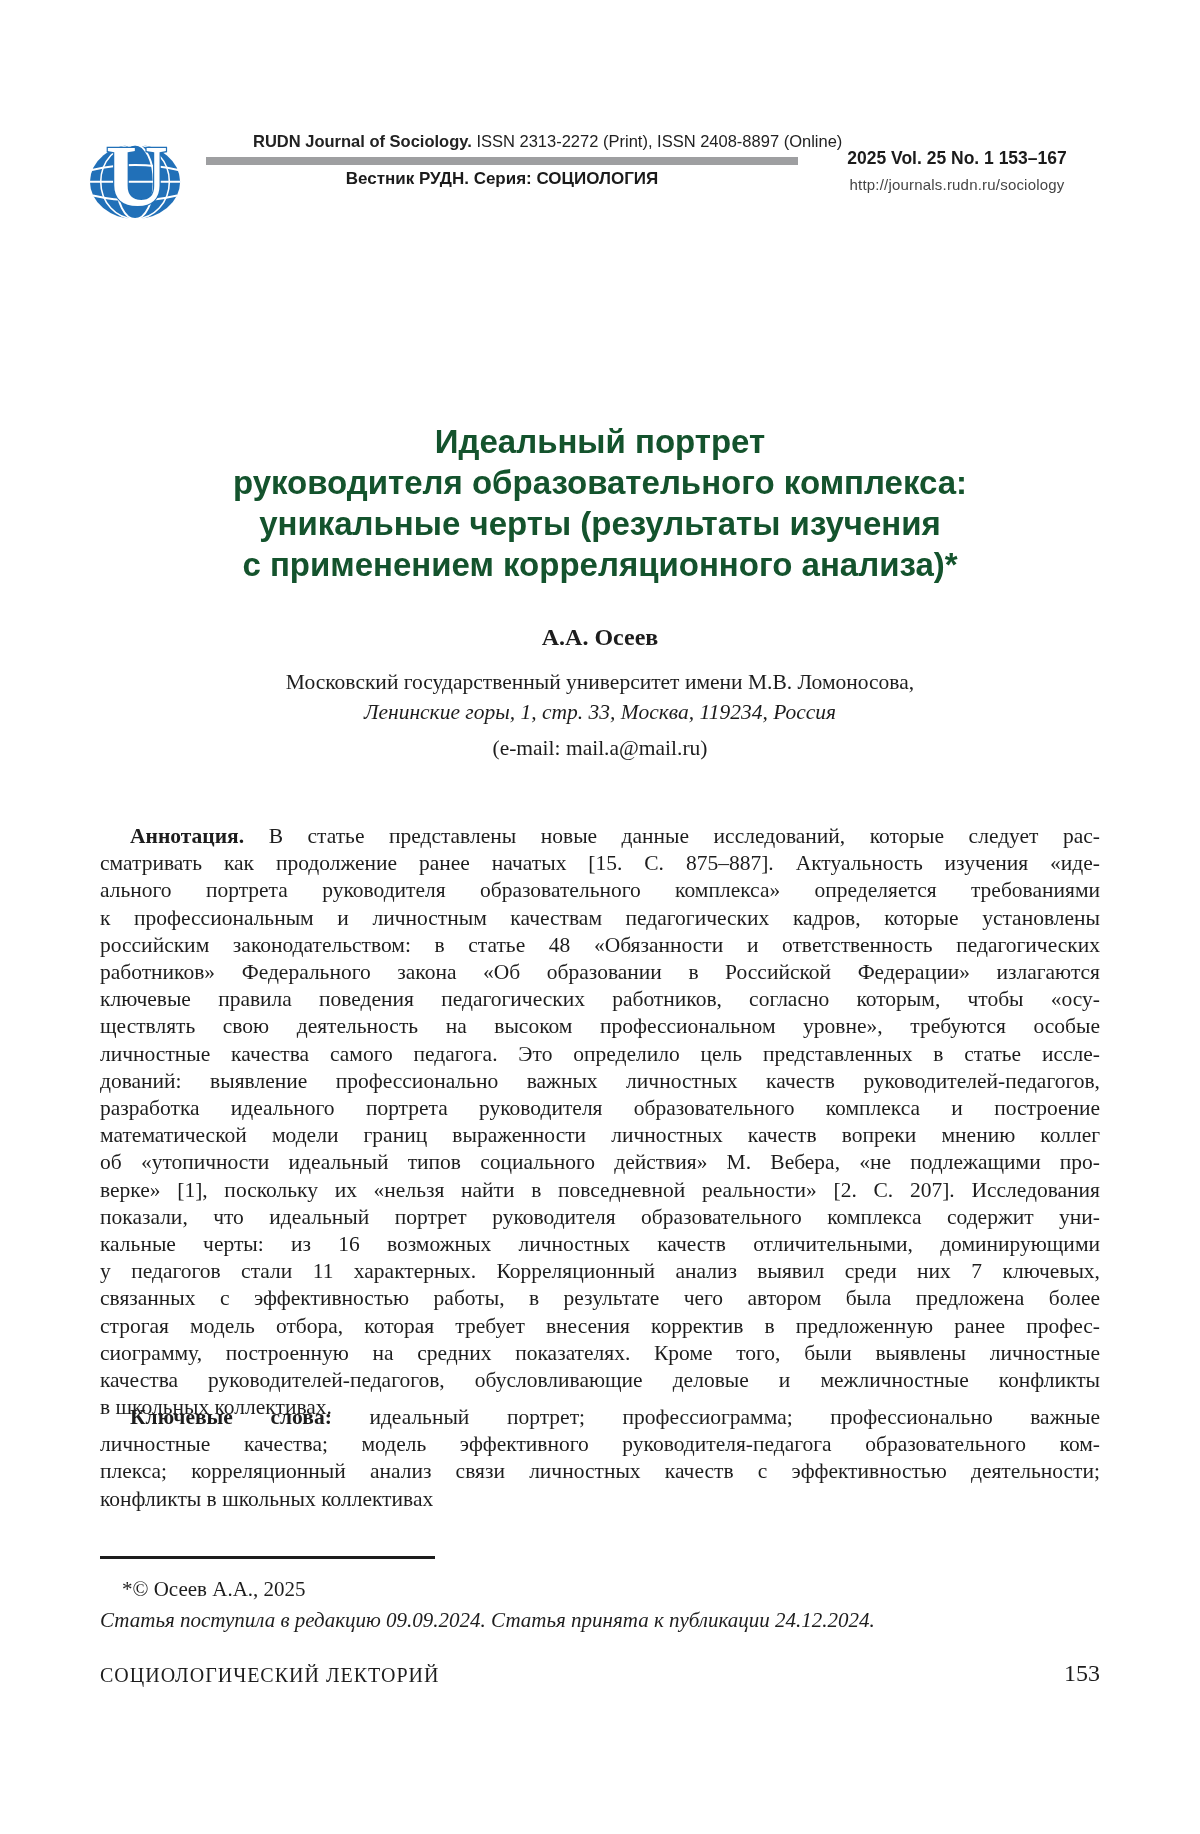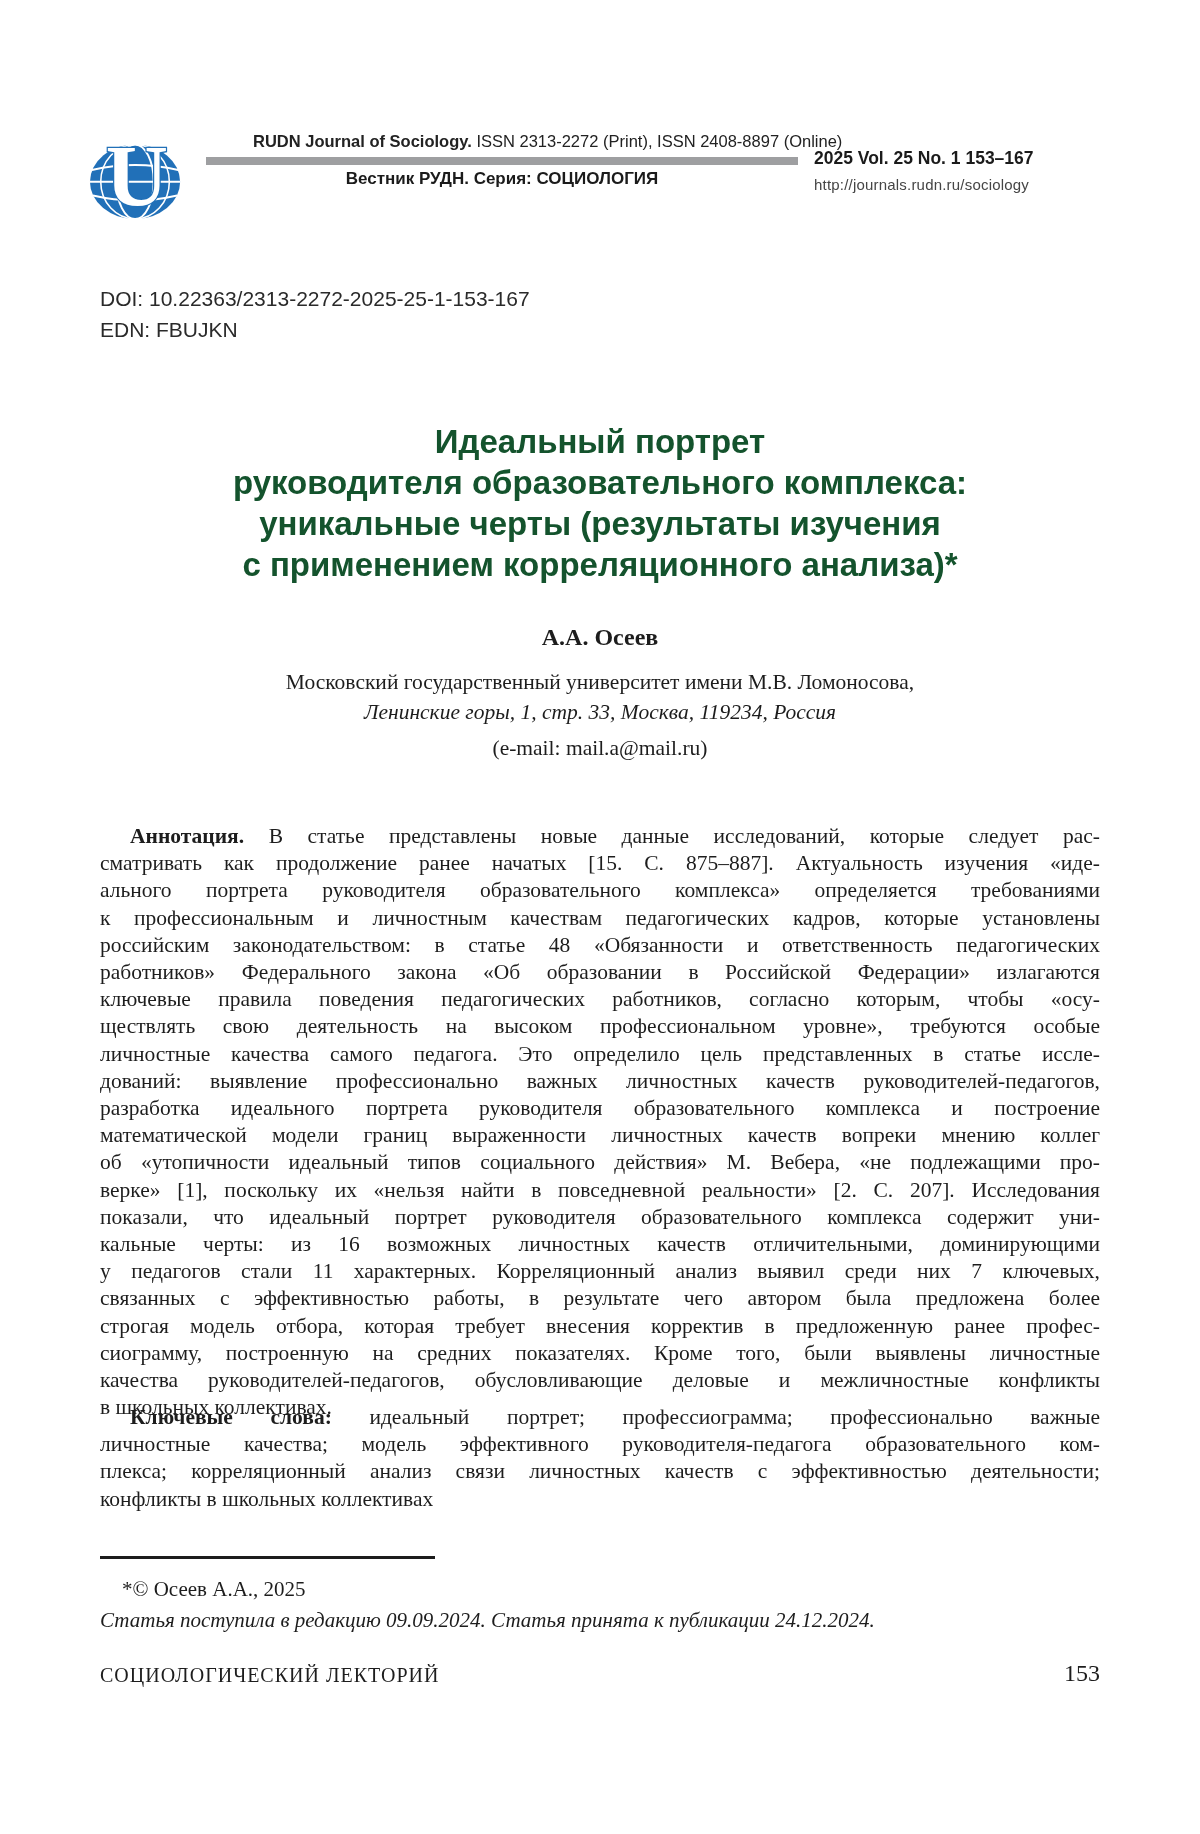--- a/index.html
+++ b/index.html
@@ -16,21 +16,21 @@
   .logo{width:98px;height:106px;flex:0 0 auto;}
   .hcenter{
     width:592px;margin-left:20px;text-align:center;
     font-family:"Liberation Sans", sans-serif;
   }
   .hc-line1{font-size:16.5px;margin-top:16px;white-space:nowrap;color:#222;}
   .hc-line1 b{font-weight:bold;margin-left:47px;}
   .hbar{height:8px;background:#9e9fa1;margin:6px 0 4px 0;}
   .hc-line2{font-size:17px;font-weight:bold;color:#1b1b1b;}
   .hright{
-    margin-left:16px;flex:1;text-align:left;
+    margin-left:16px;flex:1;text-align:center;
     font-family:"Liberation Sans", sans-serif;padding-top:32px;
   }
   .hr-vol{font-size:17.5px;font-weight:bold;white-space:nowrap;color:#1b1b1b;}
   .hr-url{font-size:15px;color:#454545;margin-top:7px;letter-spacing:0.2px;}
   
   .doiBlock{
     position:absolute;top:283px;left:100px;
     font-family:"Liberation Sans", sans-serif;
     font-size:21px;line-height:31px;color:#2a2a2a;
   }
@@ -86,24 +86,20 @@
       <div class="hc-line1"><b>RUDN Journal of Sociology.</b><span> ISSN 2313-2272 (Print), ISSN 2408-8897 (Online)</span></div>
       <div class="hbar"></div>
       <div class="hc-line2">Вестник РУДН. Серия: СОЦИОЛОГИЯ</div>
     </div>
     <div class="hright">
       <div class="hr-vol">2025 Vol. 25 No. 1 153–167</div>
       <div class="hr-url">http://journals.rudn.ru/sociology</div>
     </div>
   </div>
 
-  <div class="doiBlock">
-    <div>DOI: 10.22363/2313-2272-2025-25-1-153-167</div>
-    <div>EDN: FBUJKN</div>
-  </div>
 
   <div class="titleBlock rep-center">
       <div>Идеальный портрет</div>
       <div>руководителя образовательного комплекса:</div>
       <div>уникальные черты (результаты изучения</div>
       <div>с применением корреляционного анализа)*</div>
     </div>
 
   <div class="author">А.А. Осеев</div>
   <div class="affil">

